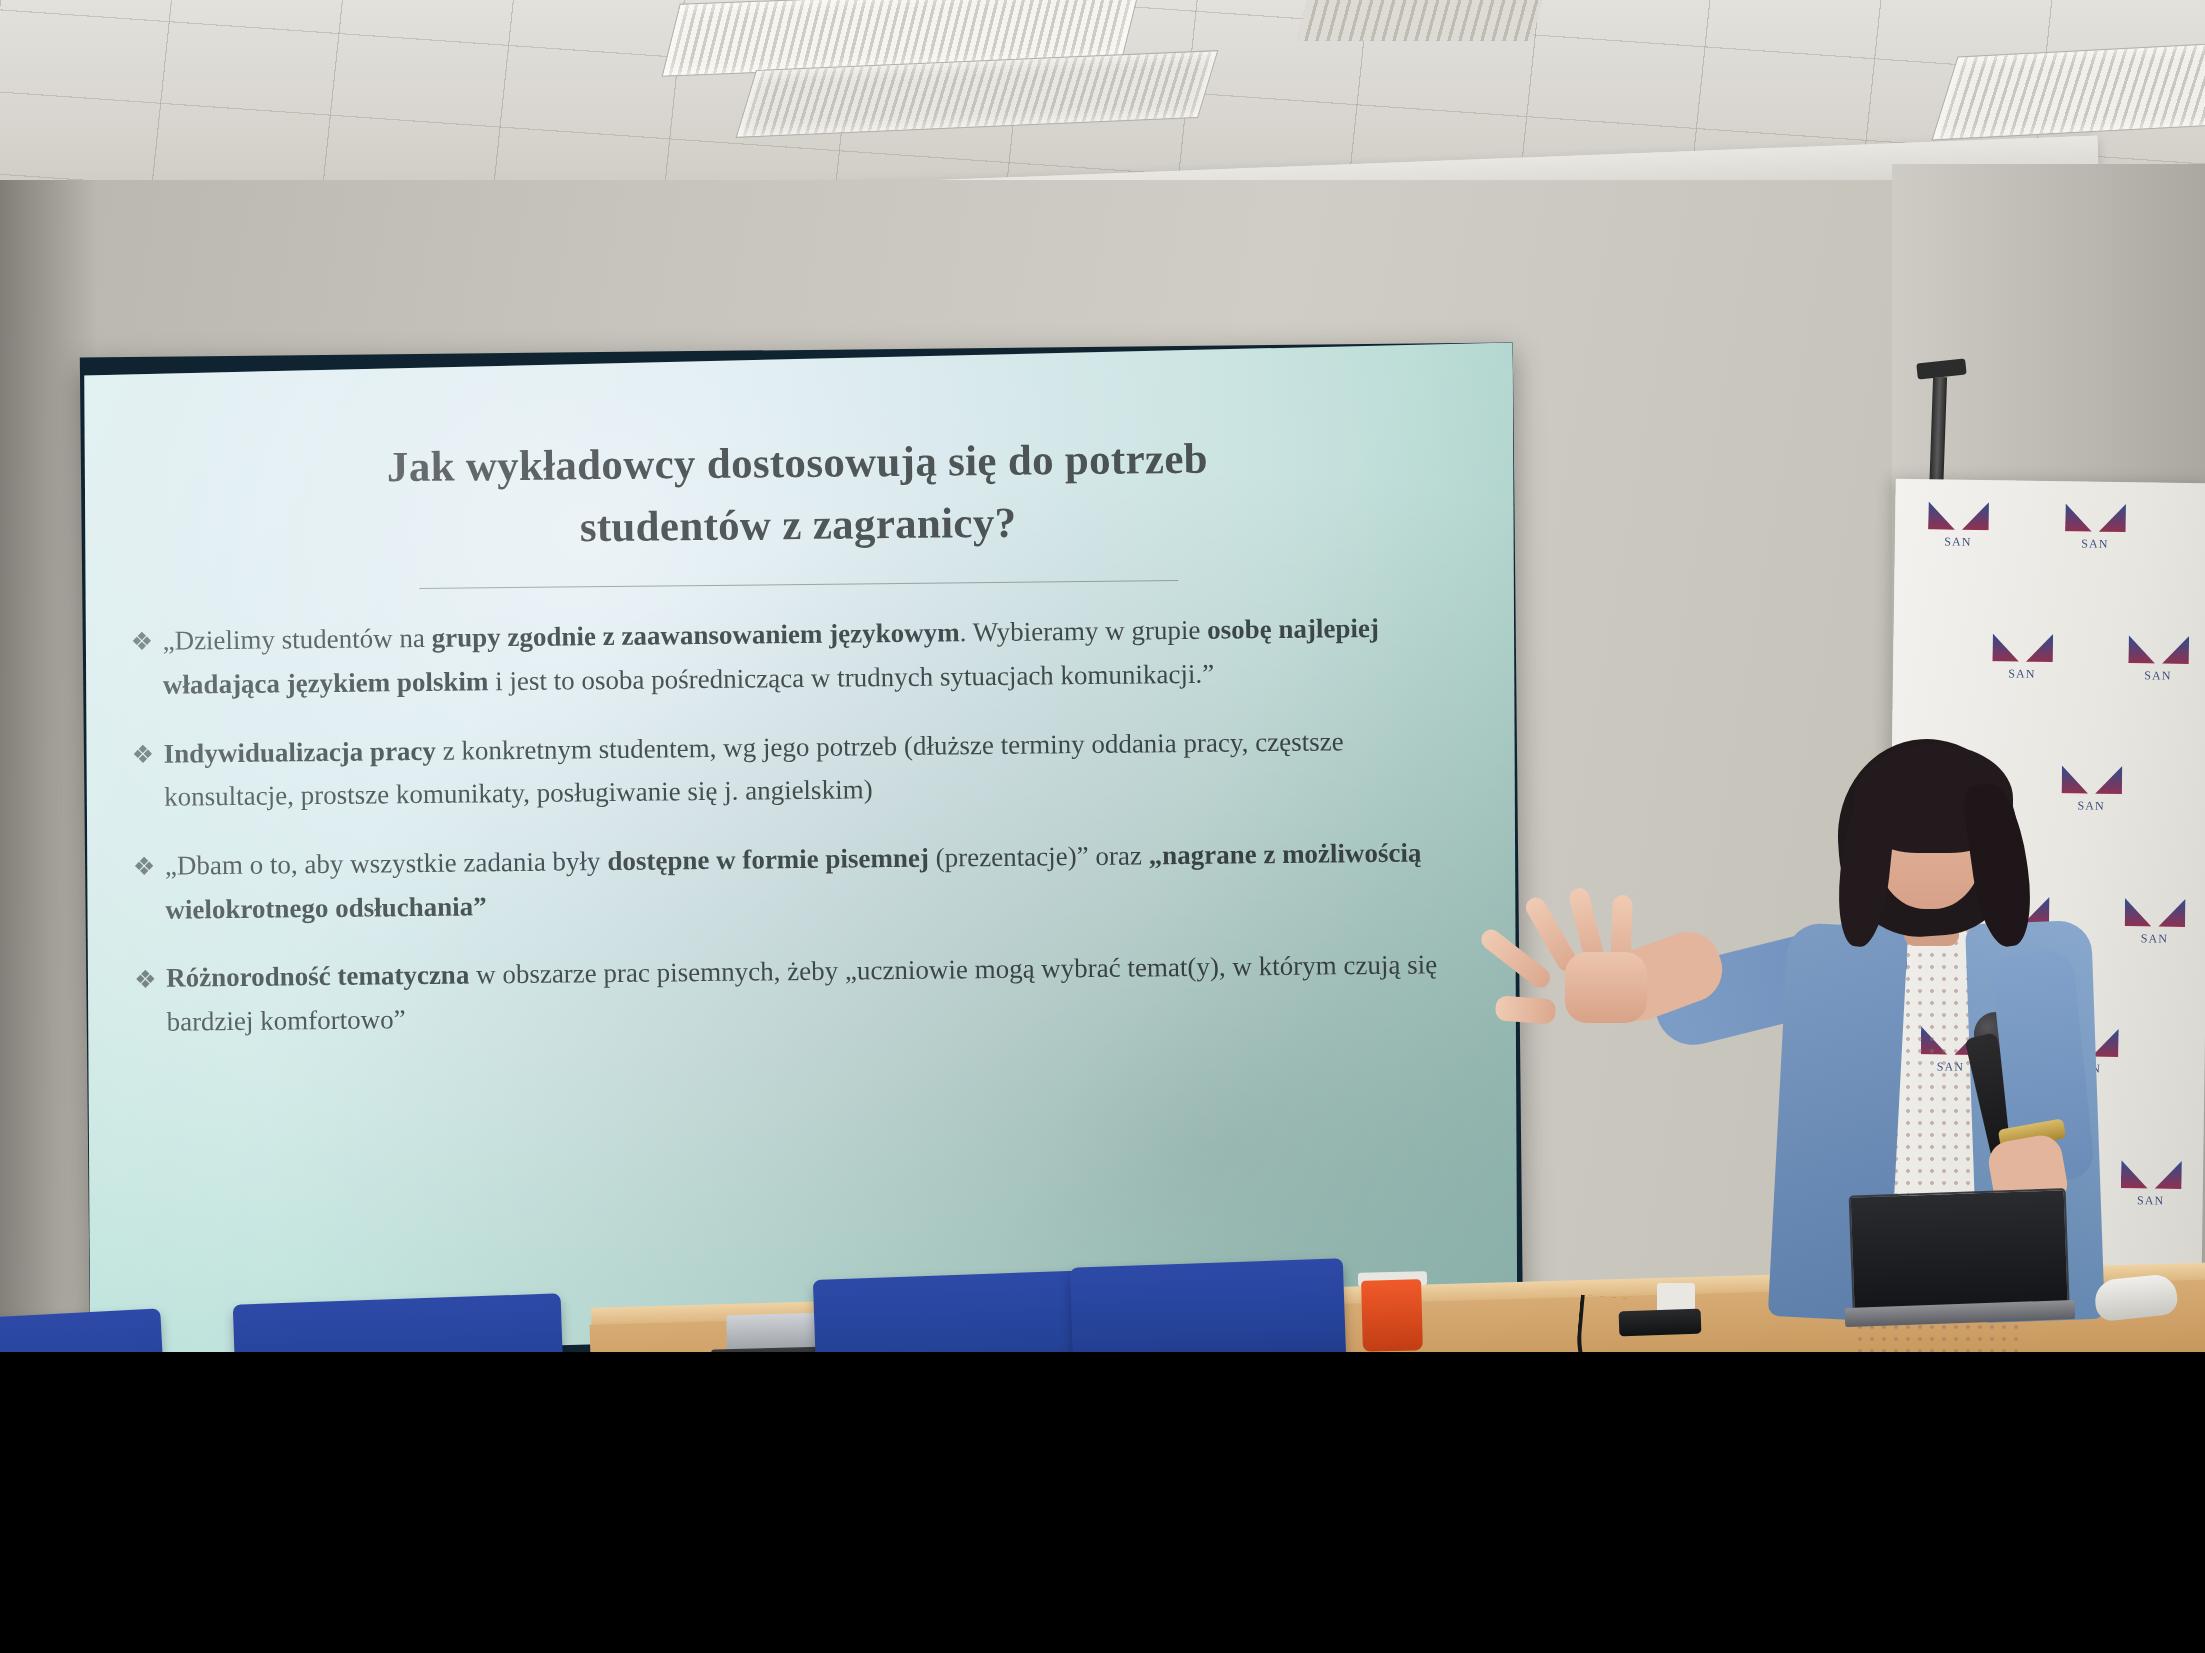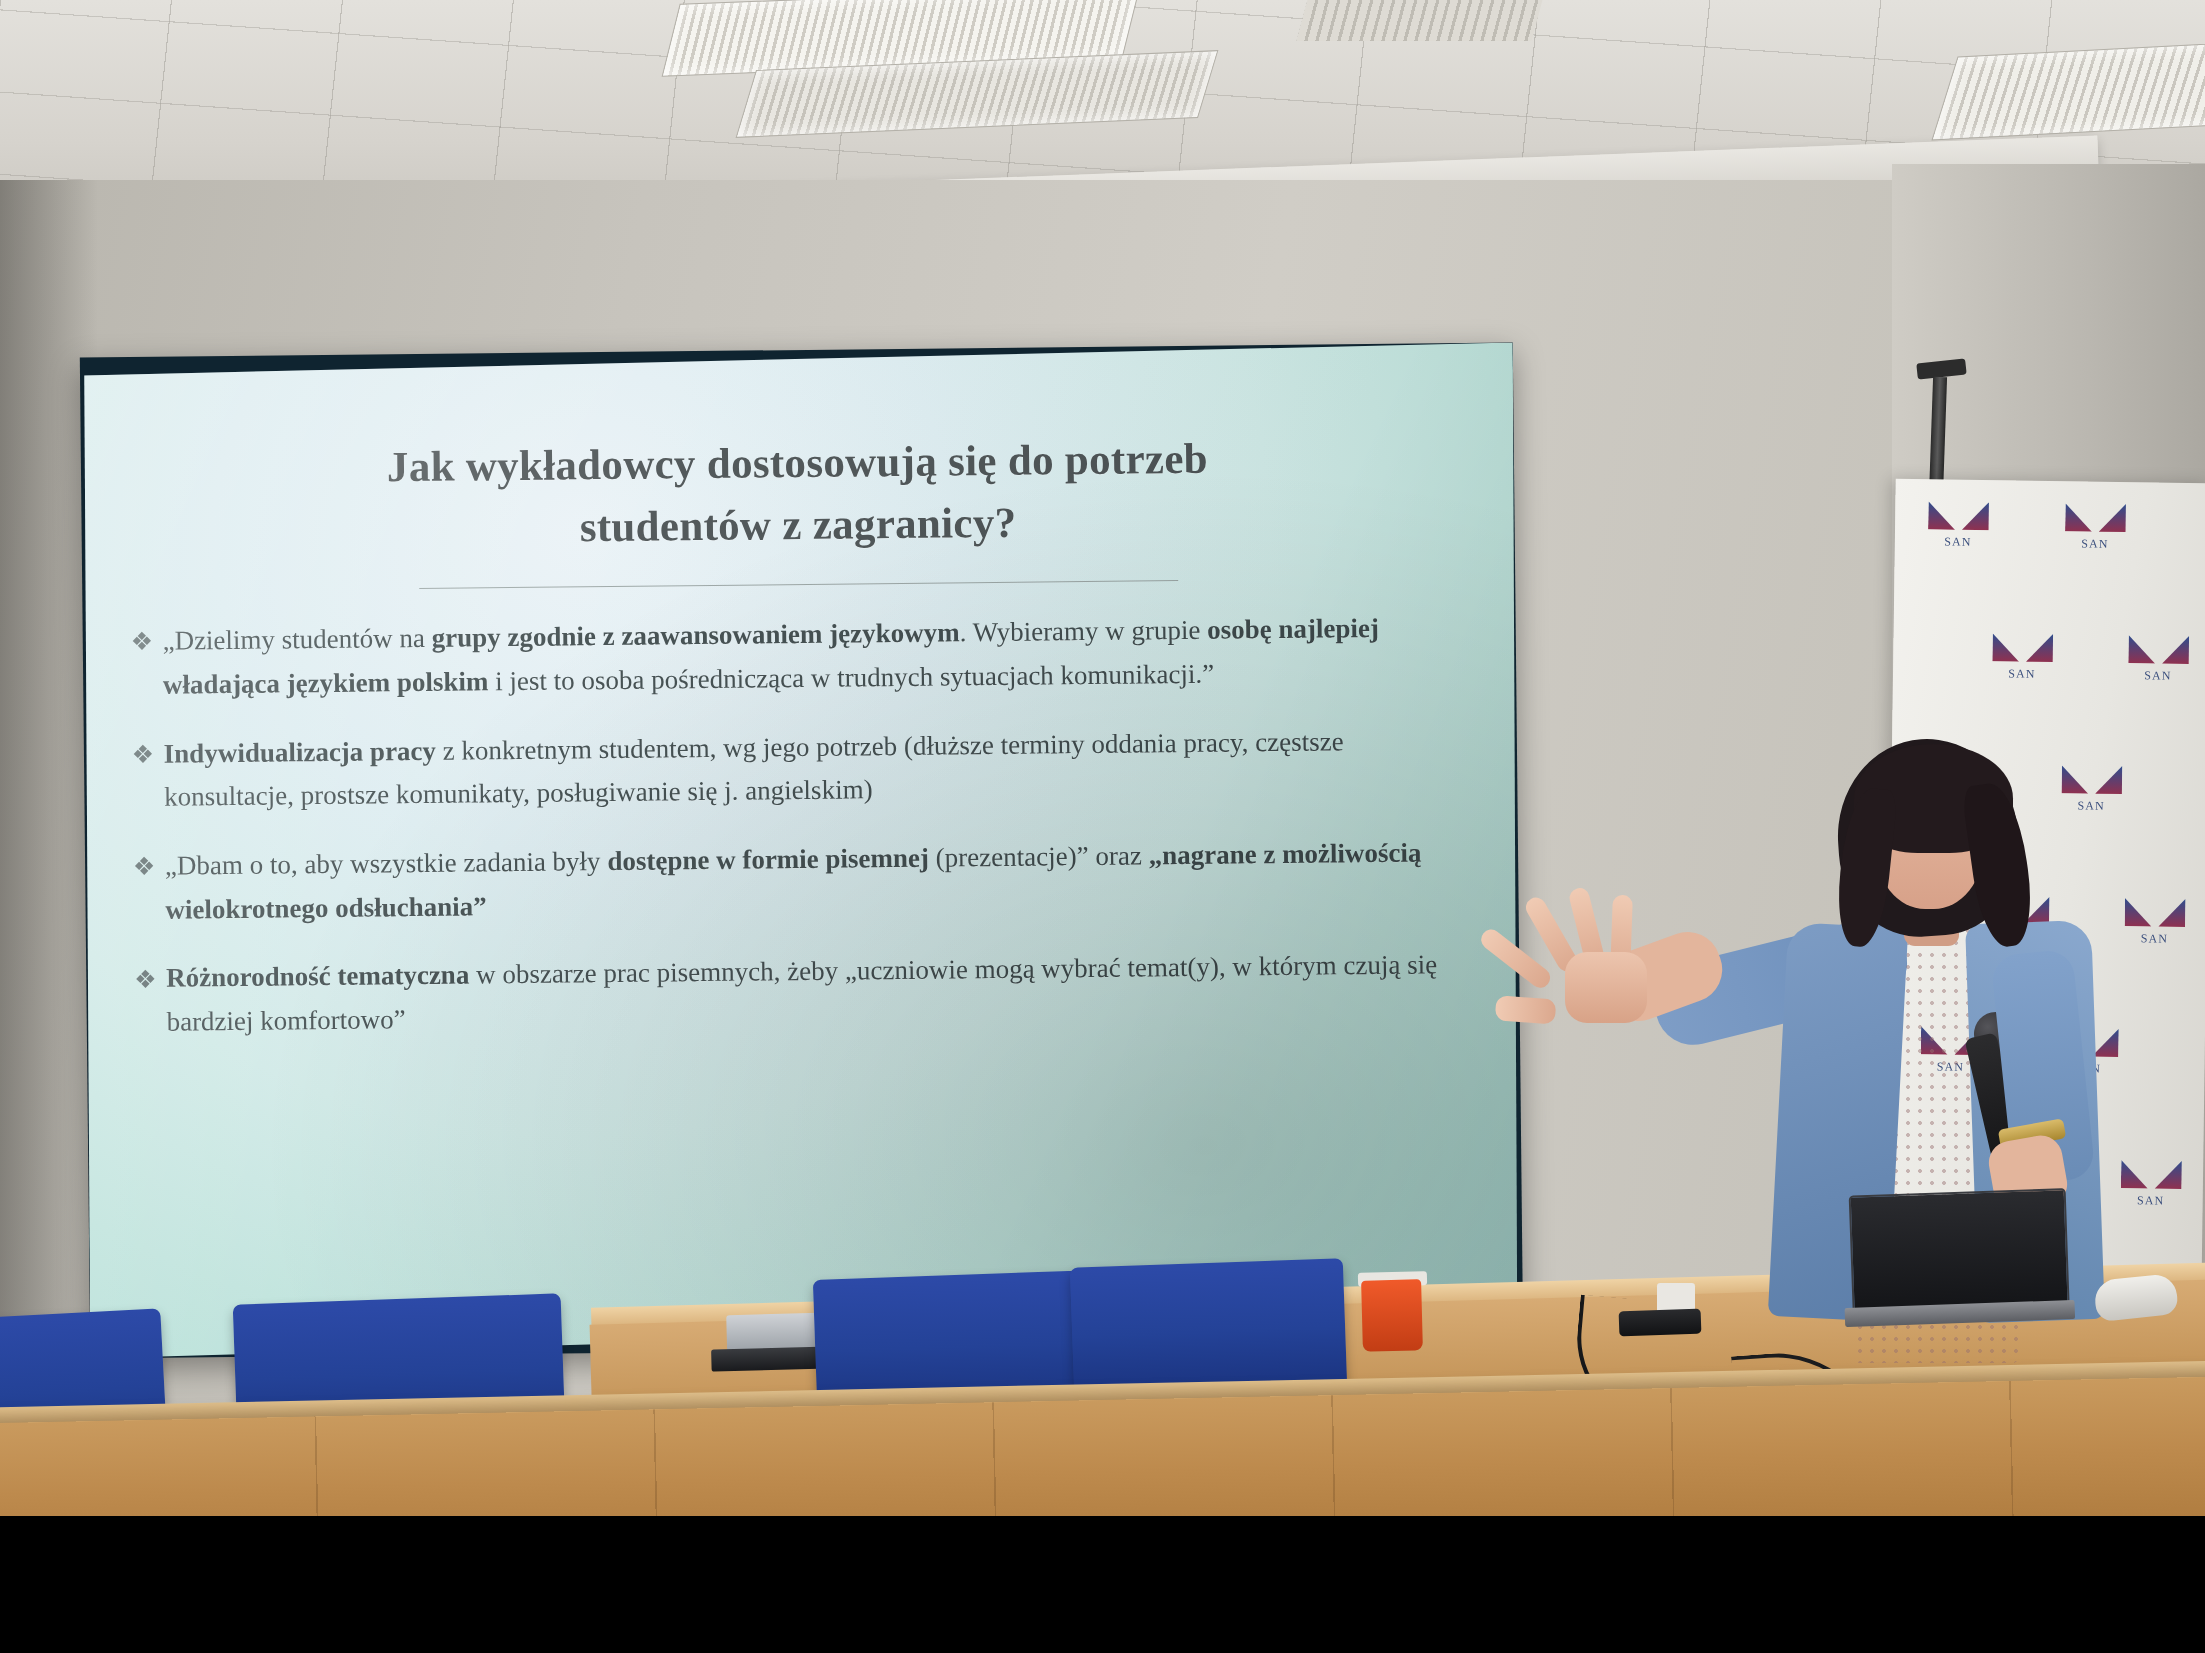--- a/index.html
+++ b/index.html
@@ -6,21 +6,21 @@
     margin: 0;
     padding: 0;
     background: #000;
   }
   body {
     font-family: "Liberation Sans", sans-serif;
   }
   #scene {
     position: relative;
     width: 2205px;
-    height: 1516px;
+    height: 1352px;
     overflow: hidden;
     background: #c9c6c0;
   }
 
   
   .wall-main {
     position: absolute;
     left: 0; top: 180px;
     width: 1925px; height: 1313px;
     background: linear-gradient(100deg, #b9b6ae 0%, #c7c4bd 30%, #d0cdc6 60%, #c4c1b9 100%);

